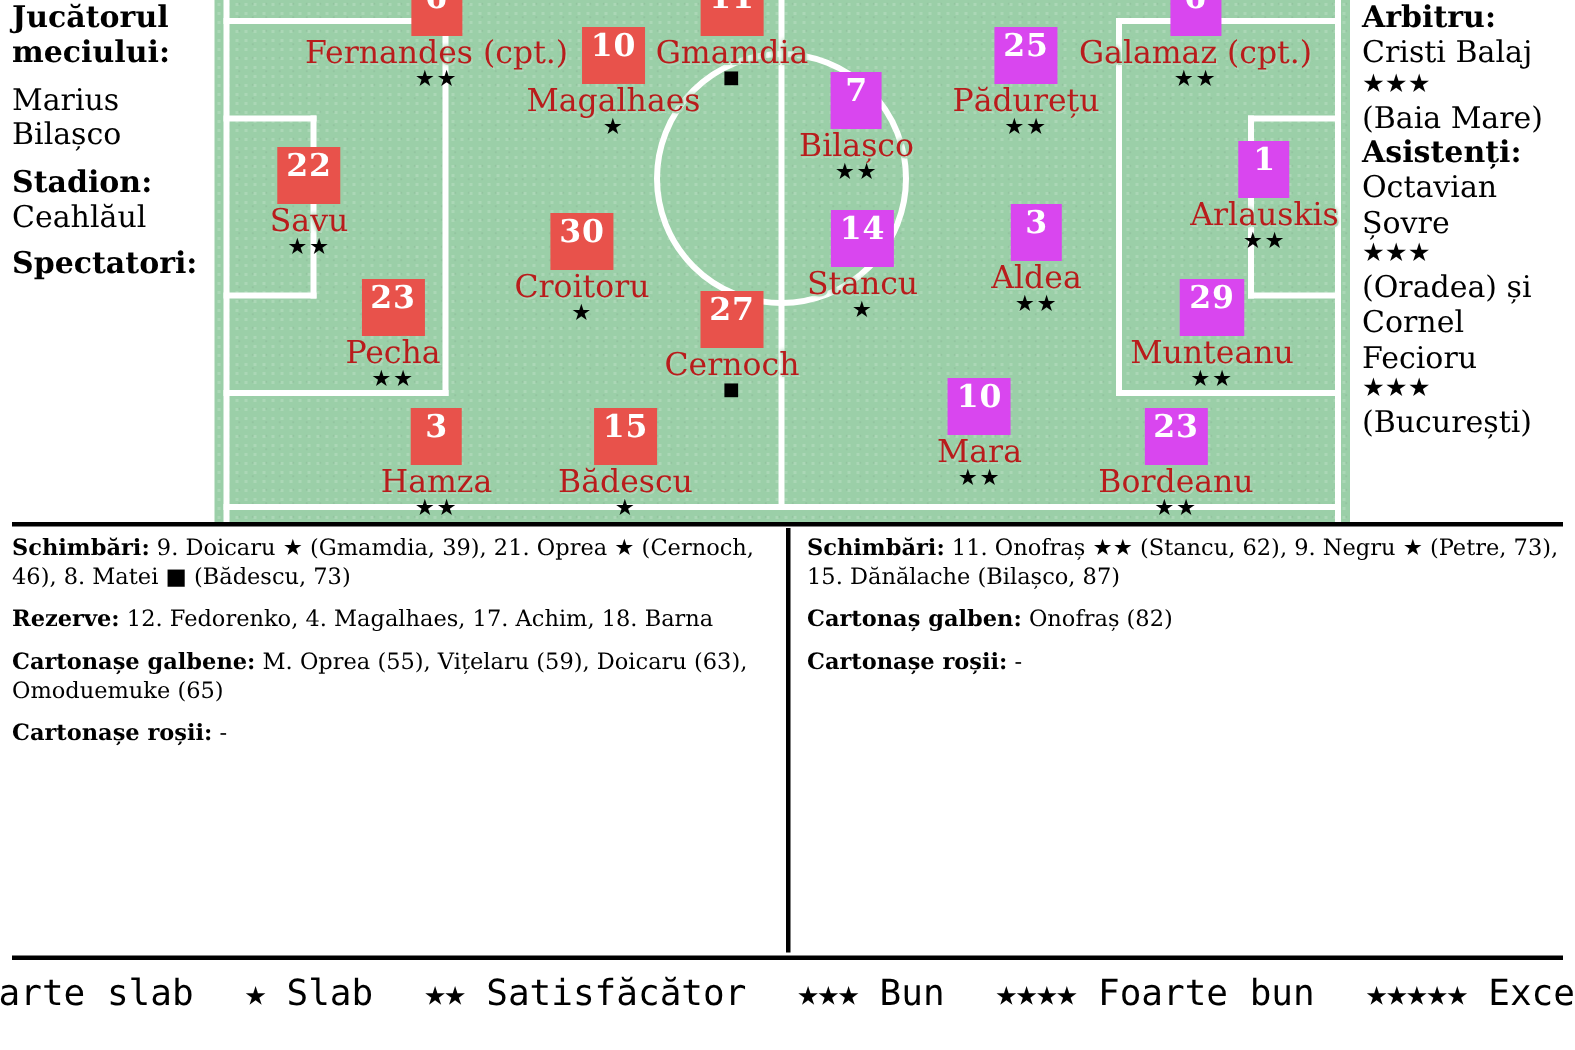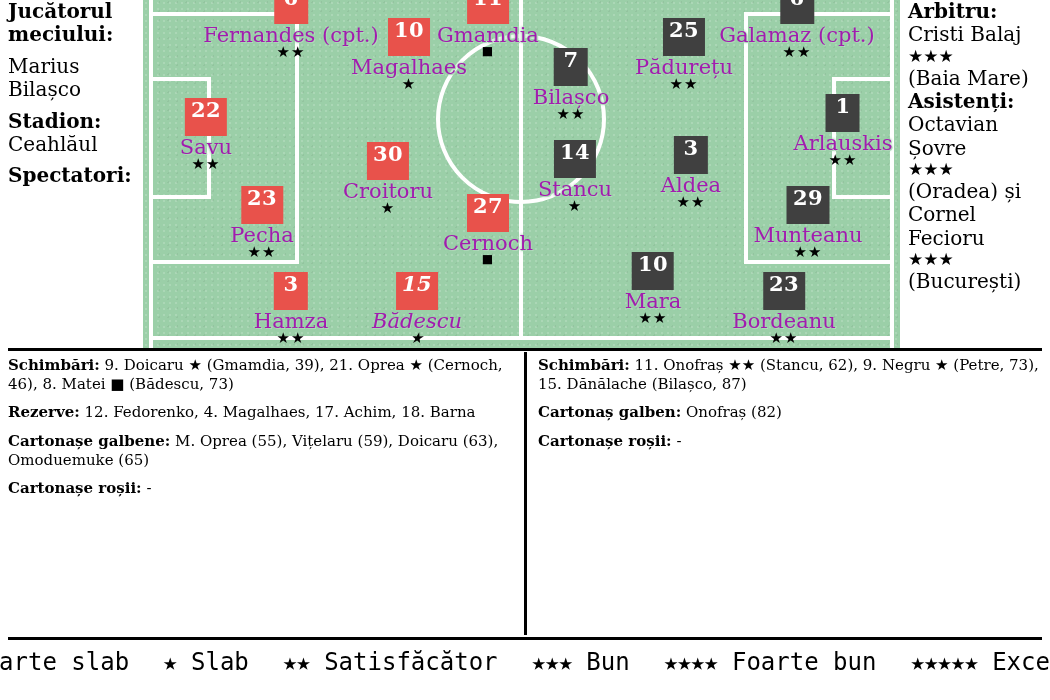--- a/index.html
+++ b/index.html
@@ -78,25 +78,25 @@
     display: inline-block;
     min-width: 34px;
     padding: 1px 6px 15px 6px;
     font-family: "DejaVu Serif", serif;
     font-weight: bold;
     font-size: 21px;
     color: #fff;
     letter-spacing: 0.5px;
   }
   .home .num { background: #e8524b; }
-  .away .num { background: #404040; }
+  .away .num { background: #d946ef; }
   .pname {
     font-size: 21px;
     font-weight: normal;
-    color: #a21caf;
+    color: #b91c1c;
     text-shadow: 0 0 3px #9bcfa8, 0 0 3px #9bcfa8, 1px 1px 0 #b9dcc2;
     margin-top: 0px;
   }
   .rate {
     font-size: 15px;
     color: #000;
     letter-spacing: 1px;
     line-height: 1;
     margin-top: -1px;
   }
@@ -207,21 +207,21 @@
     <div class="player home" style="left:345px; top:200px;">
       <div class="num">27</div>
       <div class="pname">Cernoch</div>
       <div class="rate sq">■</div>
     </div>
     <div class="player home" style="left:148px; top:278px;">
       <div class="num">3</div>
       <div class="pname">Hamza</div>
       <div class="rate">★★</div>
     </div>
-    <div class="player home" style="left:274px; top:278px;font-style:italic;">
+    <div class="player home" style="left:274px; top:278px;">
       <div class="num">15</div>
       <div class="pname">Bădescu</div>
       <div class="rate">★</div>
     </div>
 
     <div class="player away" style="left:654px; top:-8px;">
       <div class="num">6</div>
       <div class="pname">Galamaz (cpt.)</div>
       <div class="rate">★★</div>
     </div>

